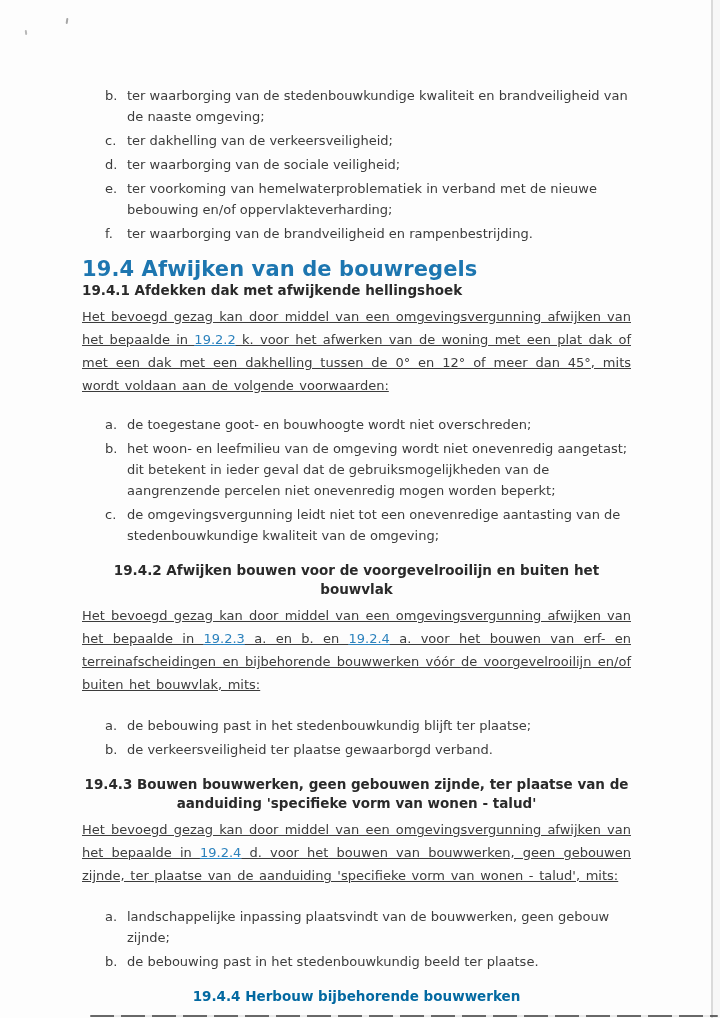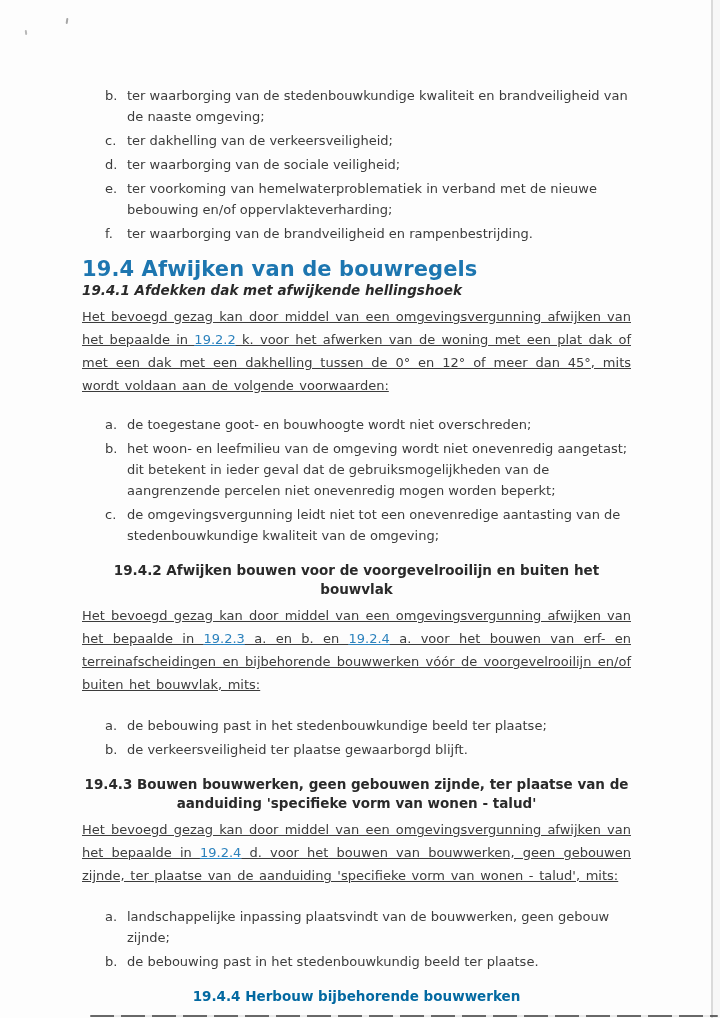--- a/index.html
+++ b/index.html
@@ -121,21 +121,21 @@
         <span>ter voorkoming van hemelwaterproblematiek in verband met de nieuwe bebouwing en/of oppervlakteverharding;</span>
       </li>
       <li class="cond">
         <span class="marker">f.</span>
         <span>ter waarborging van de brandveiligheid en rampenbestrijding.</span>
       </li>
     </ul>
 
     <h2 class="h-main accent" style="color: rgb(29, 118, 176);">19.4 Afwijken van de bouwregels</h2>
 
-    <h3 class="h-sub" style="color: rgb(42, 42, 42); font-style: italic;">19.4.1 Afdekken dak met afwijkende hellingshoek</h3>
+    <h3 class="h-sub" style="color: rgb(42, 42, 42);">19.4.1 Afdekken dak met afwijkende hellingshoek</h3>
     <p class="para"><span>Het bevoegd gezag kan door middel van een omgevingsvergunning afwijken van het bepaalde in </span><a class="doc-link" style="color: rgb(44, 130, 189);">19.2.2</a><span> k. voor het afwerken van de woning met een plat dak of met een dak met een dakhelling tussen de 0° en 12° of meer dan 45°, mits wordt voldaan aan de volgende voorwaarden:</span></p>
 
     <ul class="cond-list mt-list">
       <li class="cond">
         <span class="marker">a.</span>
         <span>de toegestane goot- en bouwhoogte wordt niet overschreden;</span>
       </li>
       <li class="cond">
         <span class="marker">b.</span>
         <span>het woon- en leefmilieu van de omgeving wordt niet onevenredig aangetast; dit betekent in ieder geval dat de gebruiksmogelijkheden van de aangrenzende percelen niet onevenredig mogen worden beperkt;</span>
@@ -145,25 +145,25 @@
         <span>de omgevingsvergunning leidt niet tot een onevenredige aantasting van de stedenbouwkundige kwaliteit van de omgeving;</span>
       </li>
     </ul>
 
     <h3 class="h-sub gap" style="color: rgb(42, 42, 42);">19.4.2 Afwijken bouwen voor de voorgevelrooilijn en buiten het bouwvlak</h3>
     <p class="para"><span>Het bevoegd gezag kan door middel van een omgevingsvergunning afwijken van het bepaalde in </span><a class="doc-link" style="color: rgb(44, 130, 189);">19.2.3</a><span> a. en b. en </span><a class="doc-link" style="color: rgb(44, 130, 189);">19.2.4</a><span> a. voor het bouwen van erf- en terreinafscheidingen en bijbehorende bouwwerken vóór de voorgevelrooilijn en/of buiten het bouwvlak, mits:</span></p>
 
     <ul class="cond-list mt-list2">
       <li class="cond">
         <span class="marker">a.</span>
-        <span>de bebouwing past in het stedenbouwkundige beeld ter plaatse;</span>
+        <span>de bebouwing past in het stedenbouwkundig blijft ter plaatse;</span>
       </li>
       <li class="cond">
         <span class="marker">b.</span>
-        <span>de verkeersveiligheid ter plaatse gewaarborgd blijft.</span>
+        <span>de verkeersveiligheid ter plaatse gewaarborgd verband.</span>
       </li>
     </ul>
 
     <h3 class="h-sub gap" style="color: rgb(42, 42, 42);">19.4.3 Bouwen bouwwerken, geen gebouwen zijnde, ter plaatse van de aanduiding 'specifieke vorm van wonen - talud'</h3>
     <p class="para"><span>Het bevoegd gezag kan door middel van een omgevingsvergunning afwijken van het bepaalde in </span><a class="doc-link" style="color: rgb(44, 130, 189);">19.2.4</a><span> d. voor het bouwen van bouwwerken, geen gebouwen zijnde, ter plaatse van de aanduiding 'specifieke vorm van wonen - talud', mits:</span></p>
 
     <ul class="cond-list mt-list2">
       <li class="cond">
         <span class="marker">a.</span>
         <span>landschappelijke inpassing plaatsvindt van de bouwwerken, geen gebouw zijnde;</span>

